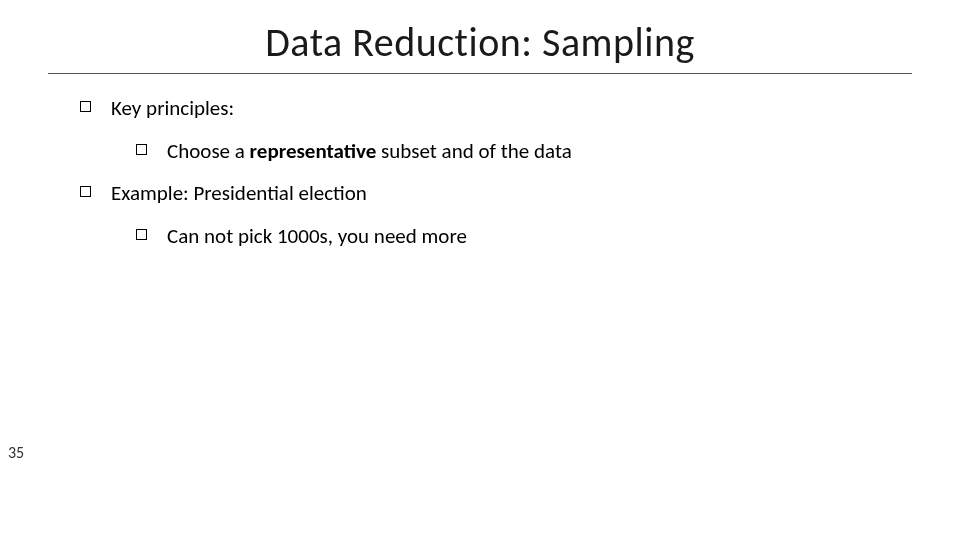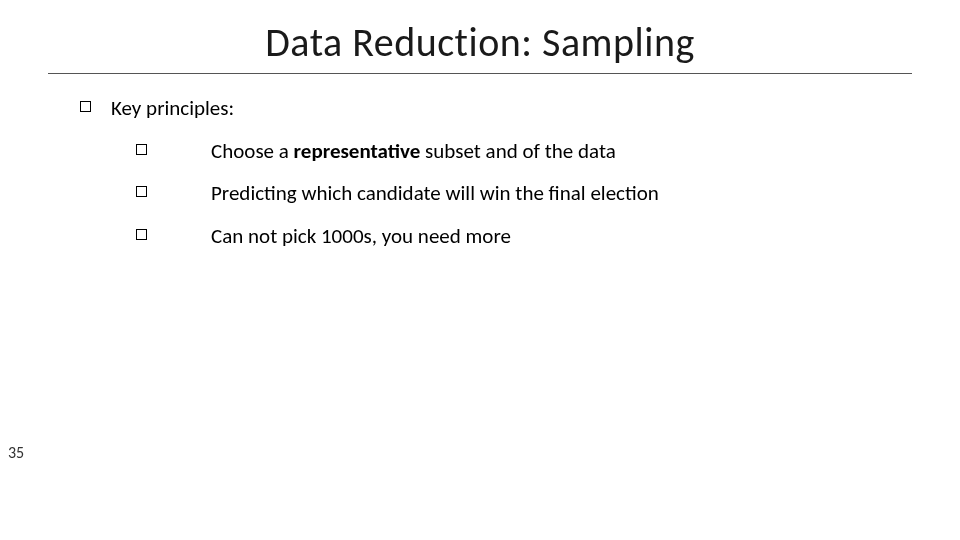--- a/index.html
+++ b/index.html
@@ -2,21 +2,21 @@
 <html><head>
 <meta charset="utf-8">
 <style>
   * { box-sizing: border-box; margin: 0; padding: 0; }
   html, body { width: 960px; height: 540px; background: #fff; font-family: "Calibri", "Segoe UI", Arial, sans-serif; color: #000; }
   .slide { position: relative; width: 960px; height: 476px; padding: 18px 48px 0 48px; }
   .title { font-size: 40px; font-weight: 400; text-align: center; letter-spacing: 0.5px; color: #1a1a1a; margin-bottom: 6px; }
   .rule { border: none; border-top: 1.5px solid #555; margin: 0 0 18px 0; }
   .content { font-size: 21px; line-height: 1.55; }
   .bullet-lvl1 { display: flex; padding-left: 32px; margin-bottom: 10px; }
-  .bullet-lvl2 { display: flex; padding-left: 88px; margin-bottom: 10px; gap: 44px; }
+  .bullet-lvl2 { display: flex; padding-left: 88px; margin-bottom: 10px; }
   .marker { flex: 0 0 auto; width: 11px; height: 11px; border: 1.5px solid #000; background: #fff; margin-top: 9px; margin-right: 20px; }
   .txt { flex: 1 1 auto; }
   .uline { text-decoration: underline; }
   .italic { font-style: italic; }
   .bold { font-weight: 700; }
   .page-num { position: absolute; left: 8px; bottom: 14px; font-size: 16px; color: #333; }
 </style>
 </head>
 <body>
 
@@ -33,25 +33,25 @@
     </div>
 
     <div class="bullet-lvl2">
       <span class="marker"></span>
       <span class="txt">
         <span>Choose a </span><span class="bold">representative</span><span> subset and of the data</span>
       </span>
     </div>
 
 
+    <div class="bullet-lvl1">
+      <span class="marker"></span>
+      <span class="txt">Example: Presidential election</span>
+    </div>
 
-    <div class="bullet-lvl2">
-      <span class="marker"></span>
-      <span class="txt">Predicting which candidate will win the final election</span>
-    </div>
 
     <div class="bullet-lvl2">
       <span class="marker"></span>
       <span class="txt">Can not pick 1000s, you need more</span>
     </div>
 
 
   </div>
 
   <div class="page-num">35</div>

